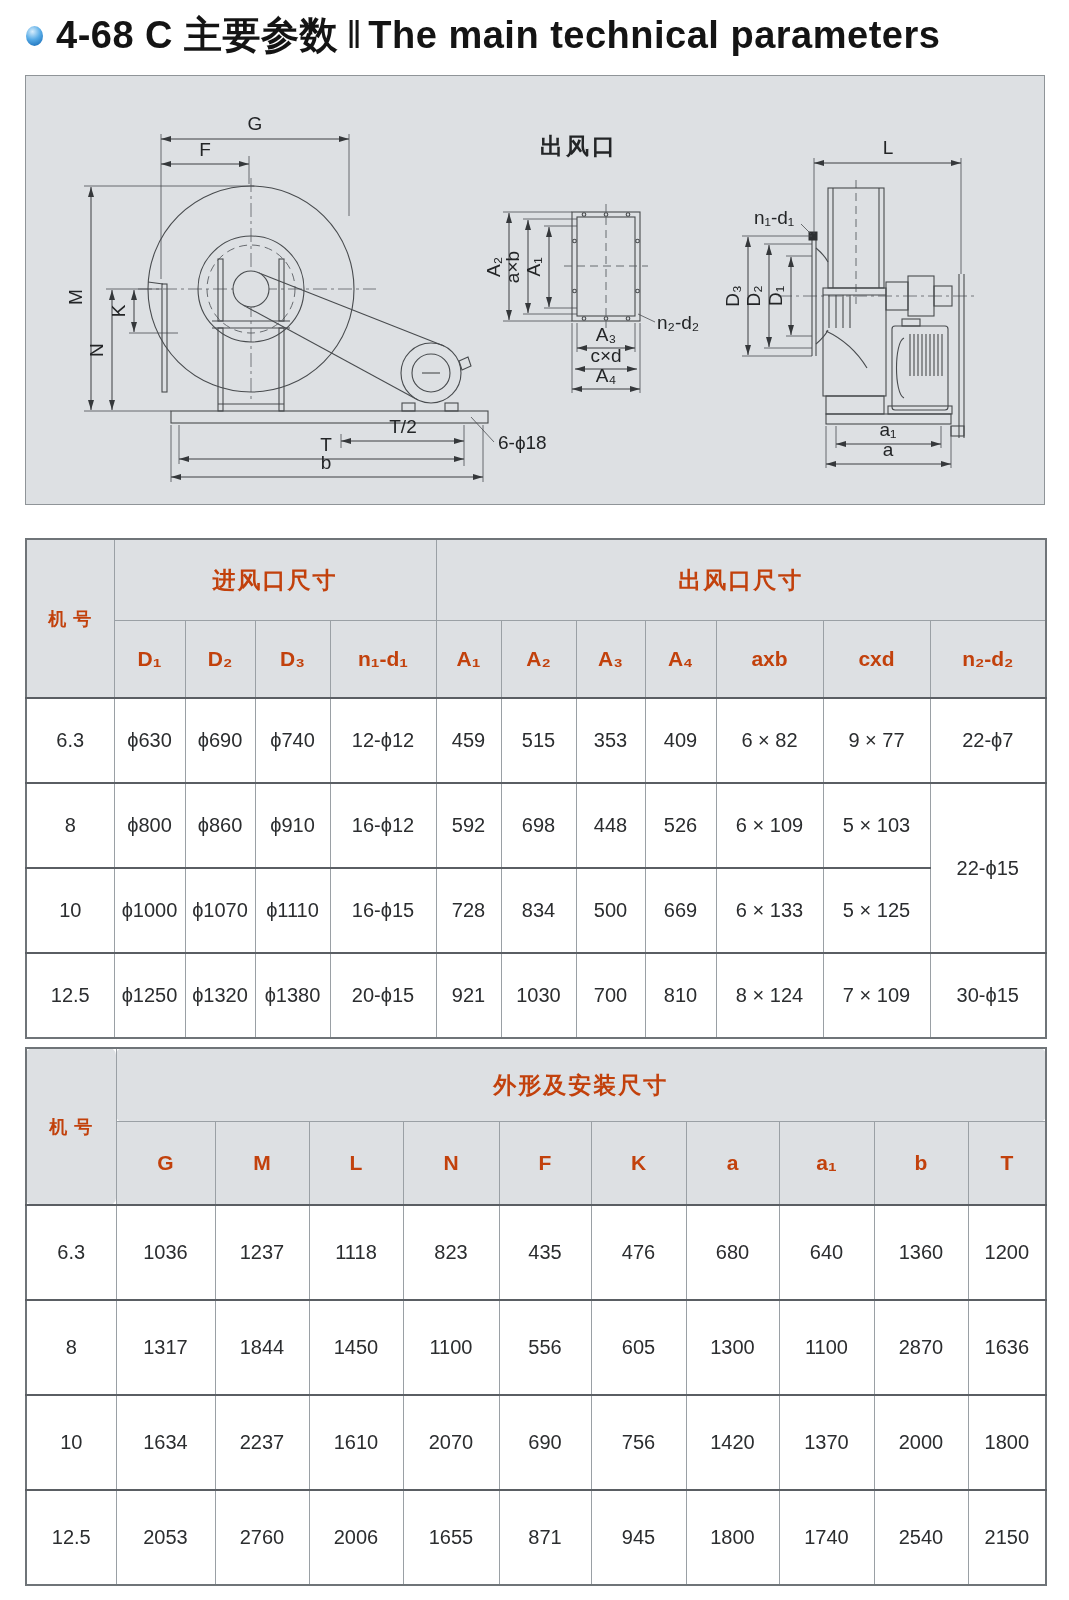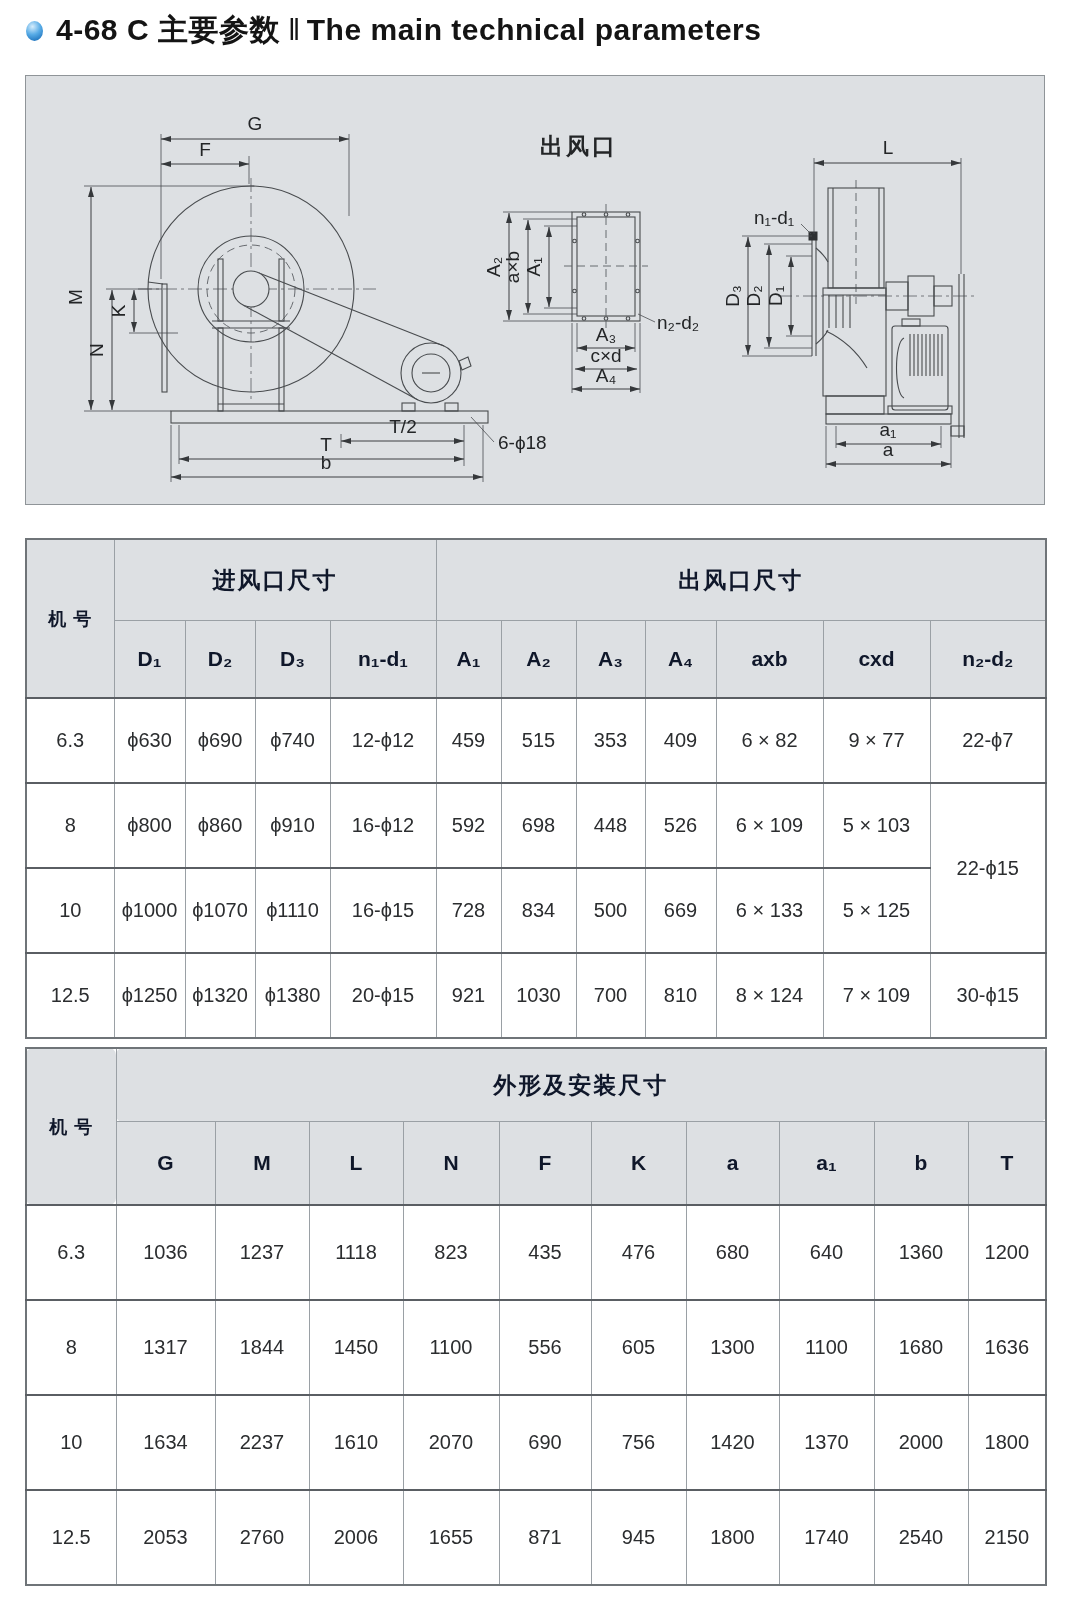--- a/index.html
+++ b/index.html
@@ -6,21 +6,21 @@
   body{
     width:1069px;height:1600px;background:#ffffff;position:relative;
     font-family:"Liberation Sans","DejaVu Sans",sans-serif;color:#1d1d1f;
     -webkit-font-smoothing:antialiased;
   }
   
   .title-row{position:absolute;left:26px;top:10px;display:flex;align-items:center;gap:13px;}
   .bullet{width:17px;height:20px;border-radius:50%;
     background:radial-gradient(circle at 38% 28%, #d6edfc 0%, #57abe6 45%, #0a5fae 100%);
     flex:0 0 auto;}
-  .title{font-size:30px;font-weight:bold;letter-spacing:.5px;white-space:nowrap;color:#141414;}
+  .title{font-size:38px;font-weight:bold;letter-spacing:.5px;white-space:nowrap;color:#141414;}
   .title .sep{font-weight:normal;margin:0 6px 0 8px;}
   
   .panel{position:absolute;left:25px;top:75px;width:1018px;height:428px;
     background:#dde0e3;border:1px solid #8f9498;box-sizing:content-box;}
   svg text{font-family:"Liberation Sans","DejaVu Sans",sans-serif;}
   .s{stroke:#484b4e;stroke-width:1.1;fill:none;}
   .sf{stroke:#484b4e;stroke-width:1.1;fill:#dde0e3;}
   .sd{stroke:#2e3133;fill:#2e3133;}
   .cl{stroke:#5a5e62;stroke-width:.8;fill:none;stroke-dasharray:14 4 3 4;}
   .dsh{stroke:#5a5e62;stroke-width:.9;fill:none;stroke-dasharray:8 5;}
@@ -28,21 +28,21 @@
   .dim{stroke:#3c3f42;stroke-width:1;fill:none;marker-start:url(#mB);marker-end:url(#mA);}
   .dl{font-size:19px;fill:#232527;}
   .big{font-size:23px;font-weight:bold;letter-spacing:3px;fill:#232527;}
   
   table.ptable{border-collapse:collapse;table-layout:fixed;width:1020px;background:#fff;
     position:absolute;left:25px;border:2px solid #6f7478;}
   .t1{top:538px;}
   .t2{top:1047px;}
   .ptable th,.ptable td{border:1px solid #9aa0a5;text-align:center;vertical-align:middle;
     padding:0;overflow:hidden;}
-  .ptable thead th{background:#dde0e3;font-weight:bold;color:#0f172a;}
+  .ptable thead th{background:#dde0e3;font-weight:bold;color:#c2410c;}
   .ptable .group-row th{font-size:23px;letter-spacing:2px;}
   .t1 .group-row th{height:80px;}
   .t1 .sub-row th{height:76px;font-size:21px;letter-spacing:0;}
   .t1 tbody td{height:83px;}
   .t2 .group-row th{height:72px;border-radius:7px;}
   .t2 .sub-row th{height:82px;font-size:21px;letter-spacing:0;}
   .t2 tbody td{height:93px;}
   .ptable tbody td{font-size:20px;color:#2b2d2f;border-top:2px solid #5a5e63;}
   .ptable th.machine-th{font-size:18px;letter-spacing:1px;}
 </style>
@@ -445,21 +445,21 @@
       <tr>
         <td>8</td>
         <td>1317</td>
         <td>1844</td>
         <td>1450</td>
         <td>1100</td>
         <td>556</td>
         <td>605</td>
         <td>1300</td>
         <td>1100</td>
-        <td>1680</td>
+        <td>2870</td>
         <td>1636</td>
       </tr>
       <tr>
         <td>10</td>
         <td>1634</td>
         <td>2237</td>
         <td>1610</td>
         <td>2070</td>
         <td>690</td>
         <td>756</td>

